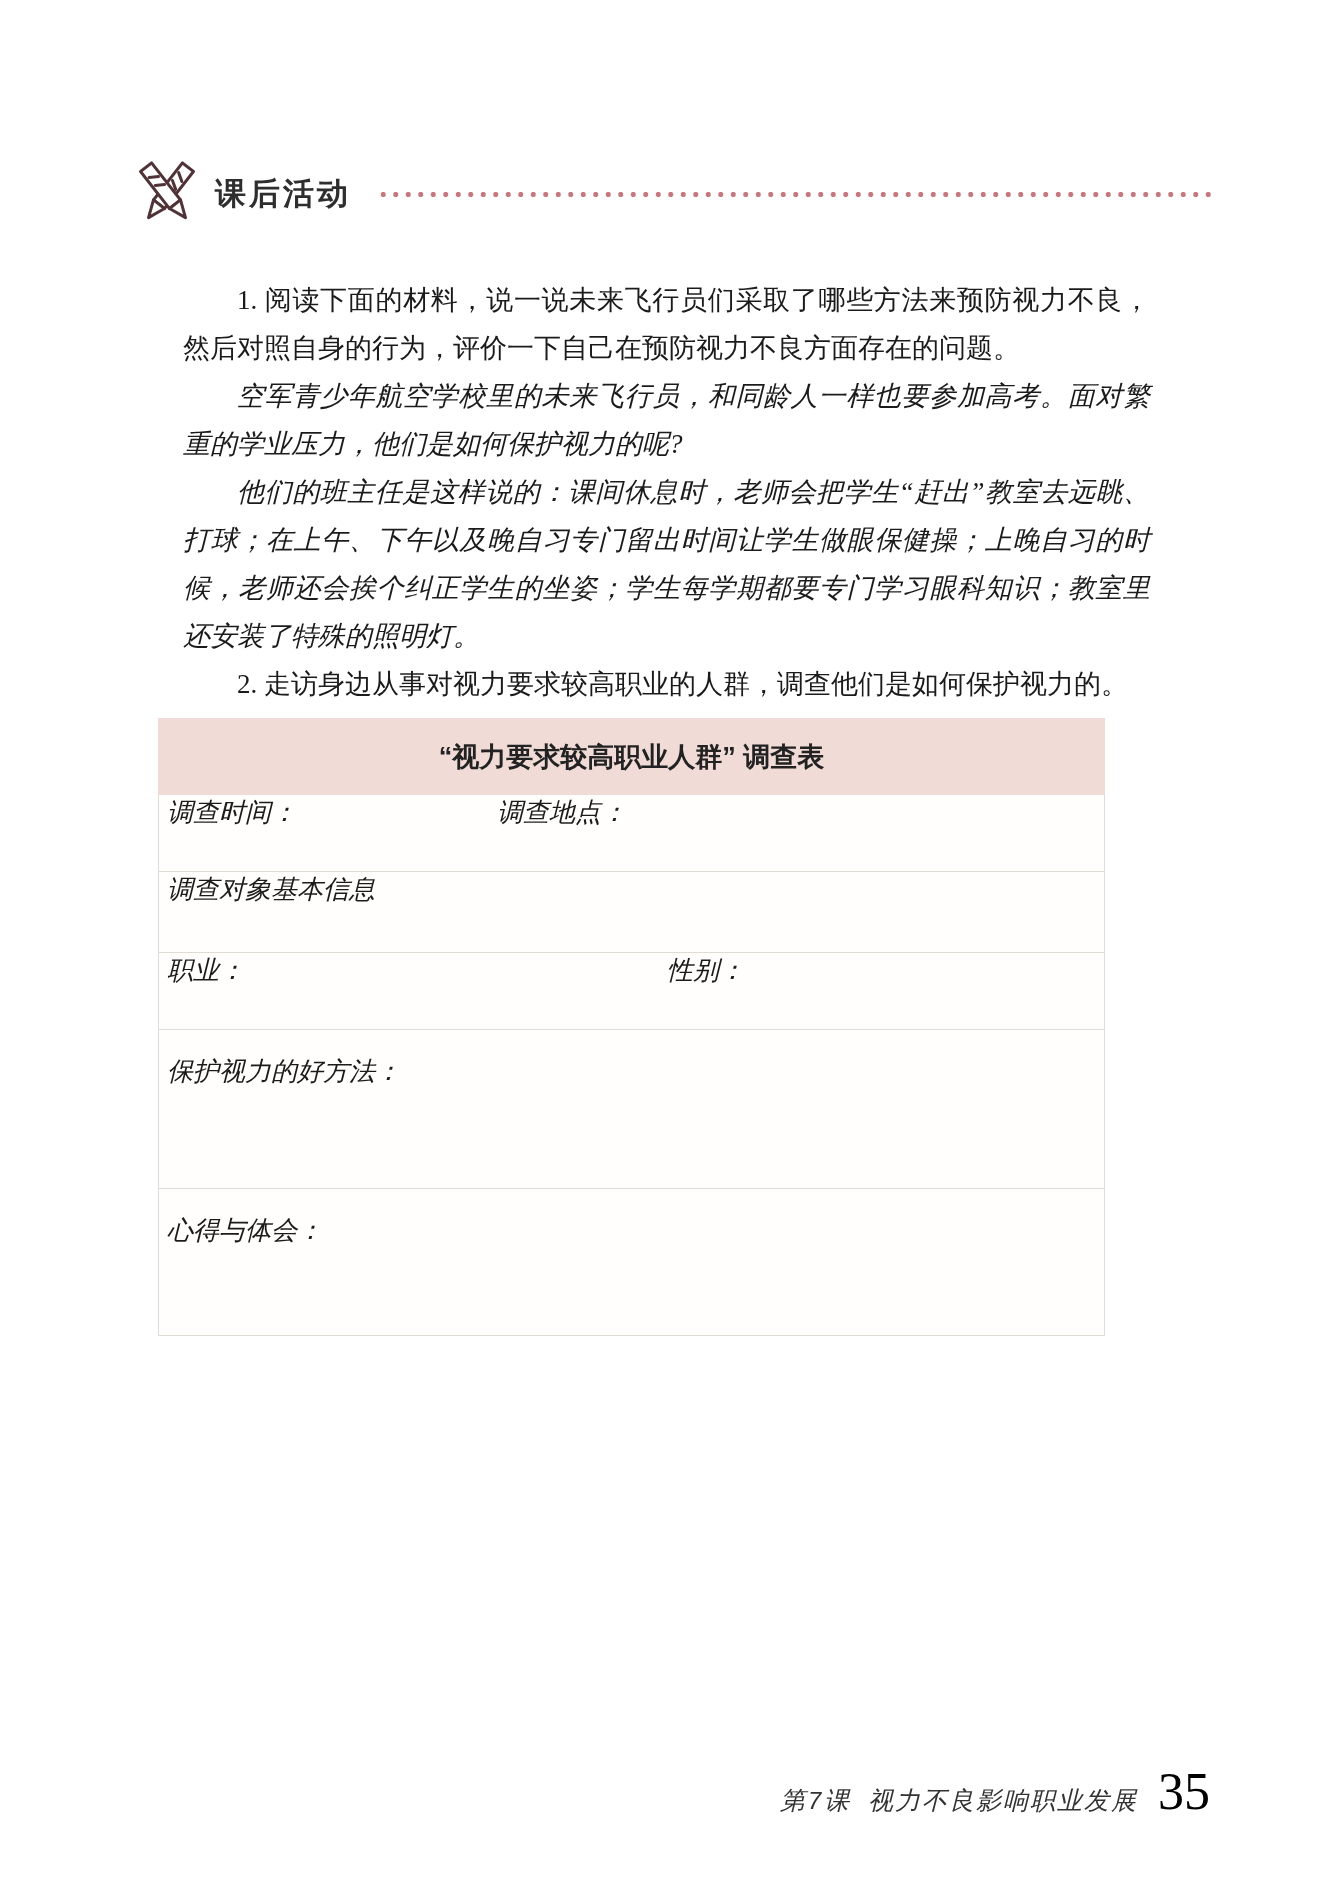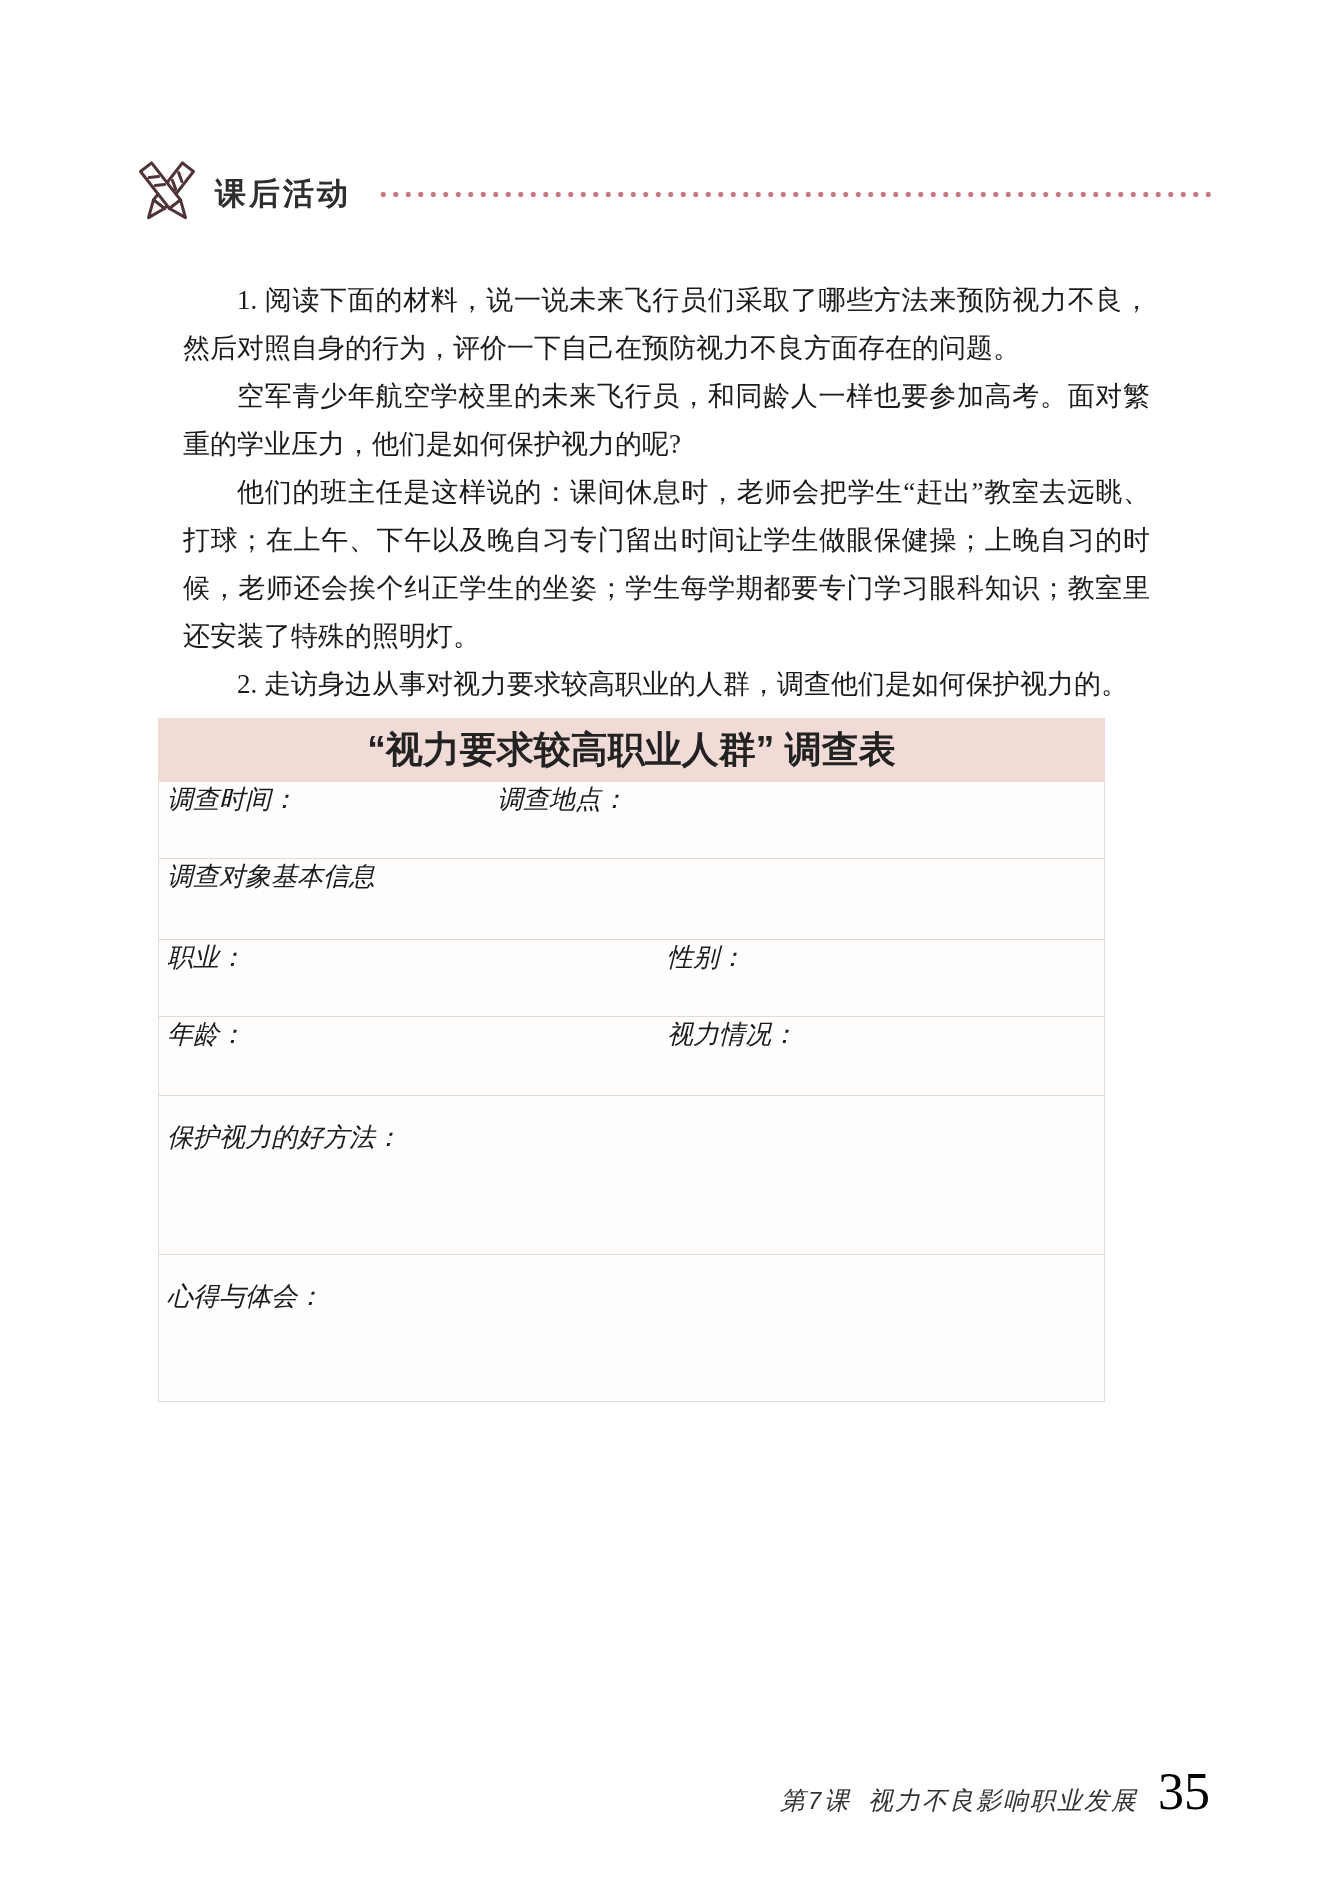--- a/index.html
+++ b/index.html
@@ -52,38 +52,38 @@
     width: 967px;
   }
   .content p {
     margin: 0;
     font-size: 27px;
     line-height: 48px;
     text-align: justify;
     text-indent: 2em;
     color: #1b1b1b;
   }
-  .content p.kai { }
+  .content p.kai { font-style: italic; }
 
   
   .survey-table {
     position: absolute;
     left: 158px;
     top: 718px;
     width: 947px;
   }
   .survey-table-title {
-    height: 64px;
+    height: 77px;
     background: var(--table_header_bg, #f1dbd7);
     display: flex;
     align-items: center;
     justify-content: center;
     font-family: "Liberation Sans", sans-serif;
     font-weight: 700;
-    font-size: 37px;
+    font-size: 27px;
     color: #222222;
   }
   .survey-body {
     border: 1px solid var(--table_border, #e0dbd5);
     border-top: none;
     background: #fffefd;
     box-sizing: border-box;
   }
   .survey-row {
     display: flex;
@@ -166,24 +166,20 @@
         <span class="cell-label cell-w330">调查时间：</span>
         <span class="cell-label">调查地点：</span>
       </div>
       <div class="survey-row row-h82">
         <span class="cell-label">调查对象基本信息</span>
       </div>
       <div class="survey-row row-h78">
         <span class="cell-label cell-w500">职业：</span>
         <span class="cell-label">性别：</span>
       </div>
-      <div class="survey-row row-h80">
-        <span class="cell-label cell-w500">年龄：</span>
-        <span class="cell-label">视力情况：</span>
-      </div>
       <div class="survey-row row-tall1">
         <span class="cell-label">保护视力的好方法：</span>
       </div>
       <div class="survey-row row-tall2">
         <span class="cell-label">心得与体会：</span>
       </div>
     </div>
   </div>
 
   <div class="page-footer">

